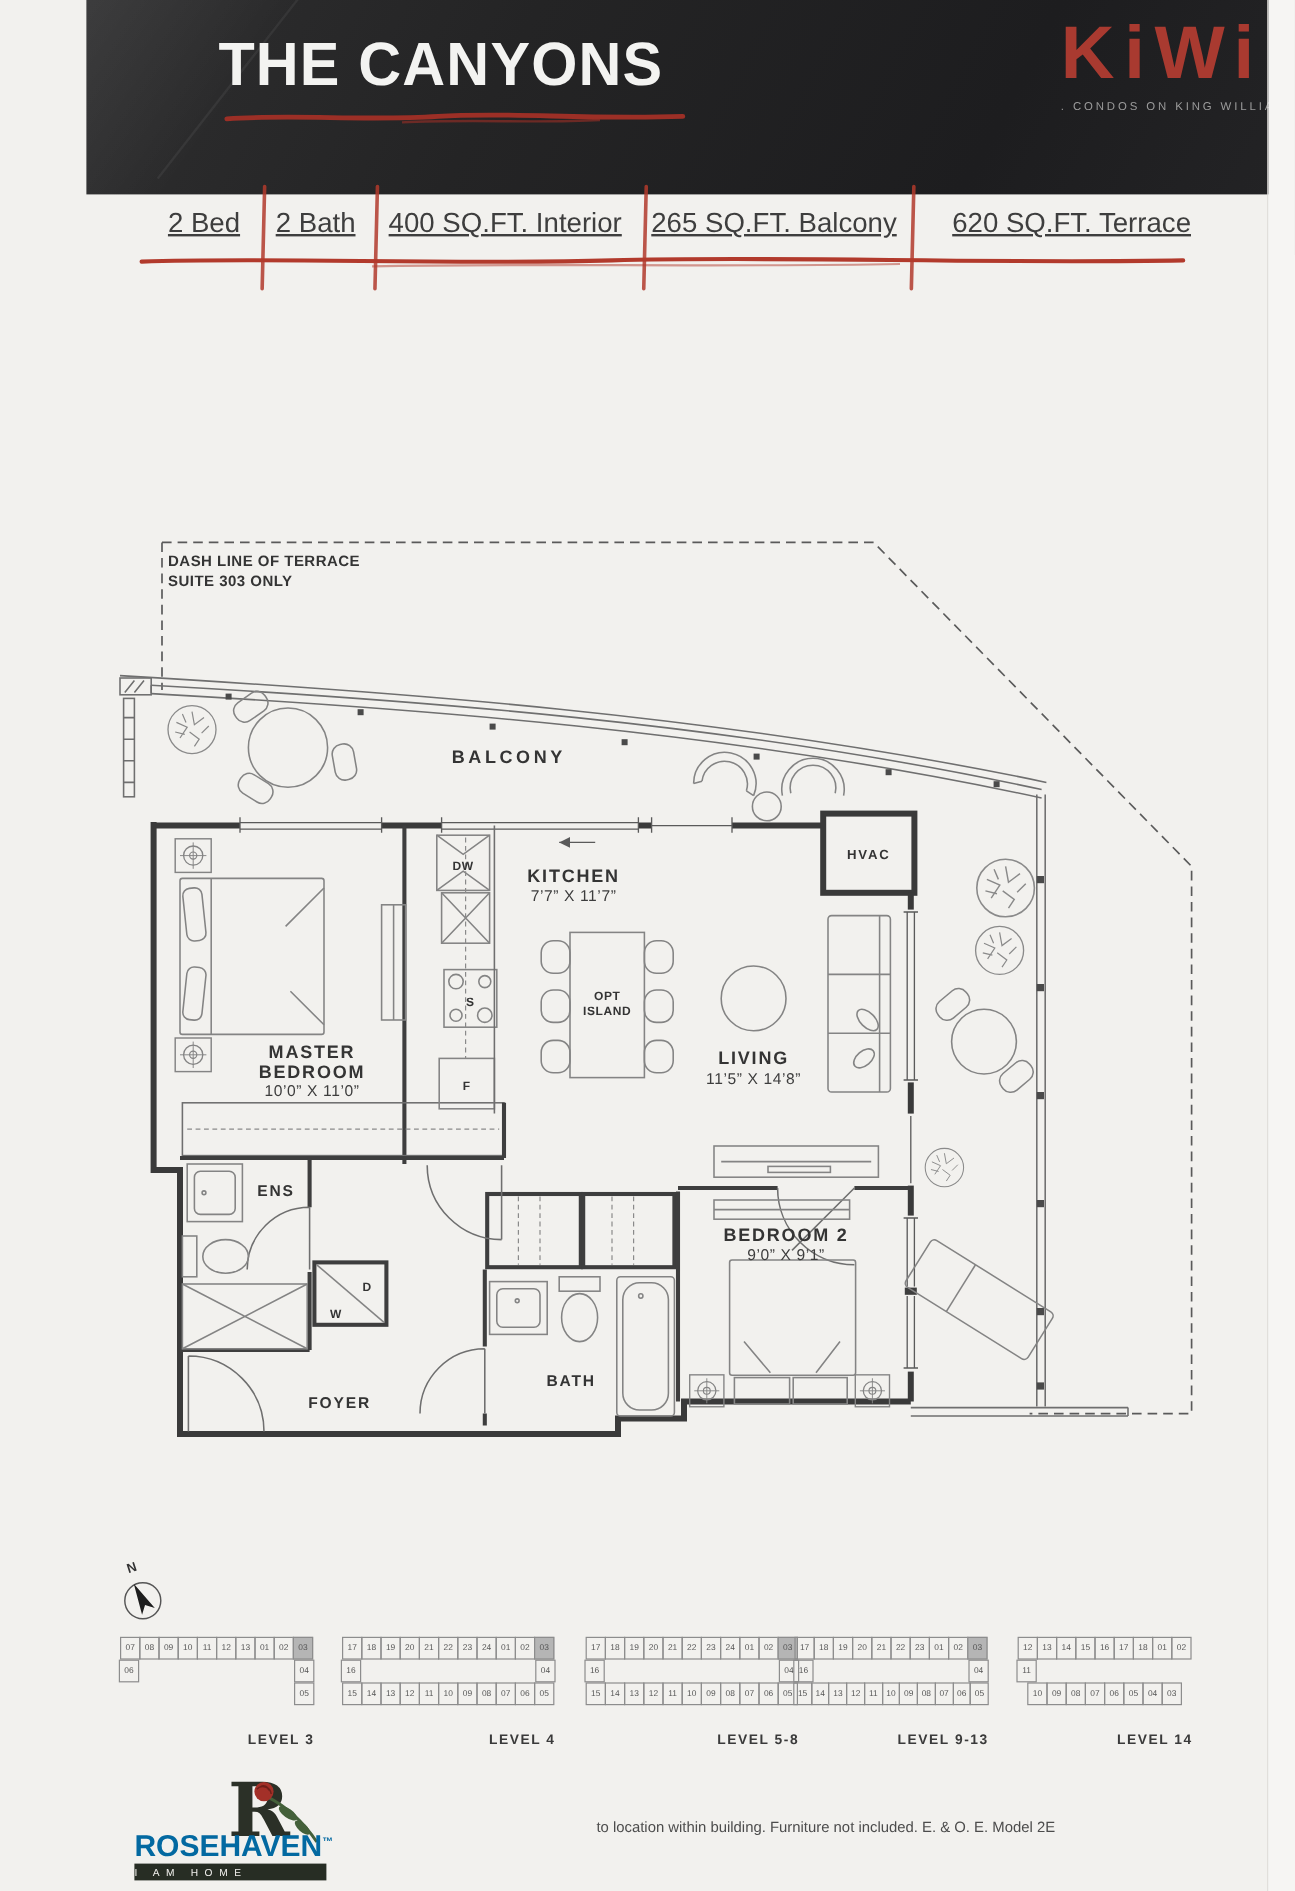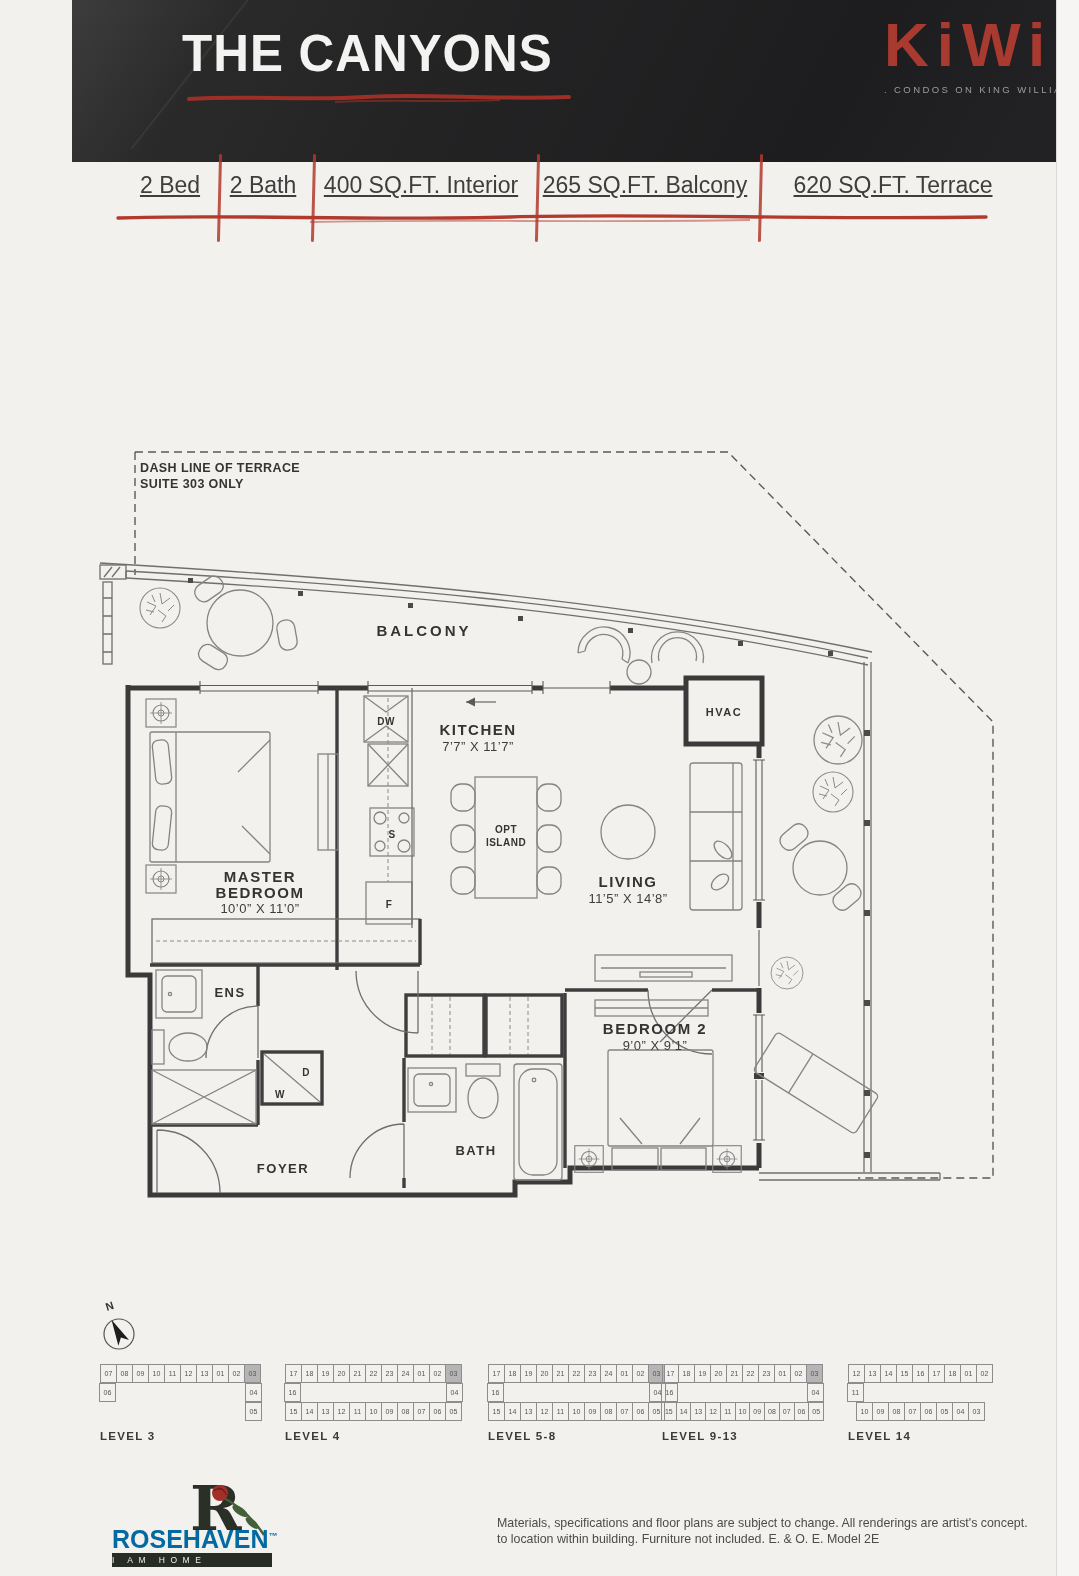--- a/index.html
+++ b/index.html
@@ -46,21 +46,21 @@
   
   .keyplan{position:absolute;top:1364px;}
   .kp-row{display:flex;justify-content:center;}
   .kp-row.kp-between{justify-content:space-between;}
   .kp-row.kp-left{justify-content:flex-start;}
   .kp-row.kp-right{justify-content:flex-end;}
   .kp-cell{width:15px;height:17px;border:1px solid #8d8d8d;margin-left:-1px;
            display:flex;align-items:center;justify-content:center;
            font-size:7px;color:#555;background:transparent;}
   .kp-cell.kp-hl{background:#b5b5b5;}
-  .kp-label{margin-top:9px;text-align:left;font-size:11.5px;font-weight:bold;
+  .kp-label{margin-top:23px;text-align:right;font-size:11.5px;font-weight:bold;
             letter-spacing:1.3px;color:#3a3a3a;}
   .kp3{left:100px;width:162px}.kp4{left:285px;width:178px}.kp58{left:488px;width:178px}
   .kp913{left:662px;width:162px}.kp14{left:848px;width:146px}
   .north{position:absolute;left:92px;top:1294px;}
   
   .rosehaven{position:absolute;left:112px;top:1479px;width:160px;}
   .rh-r{position:absolute;left:78px;top:0;font-family:"DejaVu Serif","Liberation Serif",serif;
         font-size:62px;line-height:60px;color:#2b3027;font-weight:bold;}
   .rh-rose{position:absolute;left:96px;top:2px;}
   .rh-name{position:absolute;left:0;top:46px;width:160px;text-align:left;font-size:25px;
@@ -509,19 +509,18 @@
       <ellipse cx="32" cy="30" rx="9" ry="3.8" fill="#44603a" transform="rotate(35 32 30)"></ellipse>
       <ellipse cx="44" cy="42" rx="8" ry="3.4" fill="#44603a" transform="rotate(42 44 42)"></ellipse>
       <circle cx="12" cy="12" r="8" fill="#a33028"></circle>
       <path d="M6,10 a7,7 0 0 1 12,4 M9,8 a4.5,4.5 0 0 1 7,3" stroke="#6e1f1a" stroke-width="1.2" fill="none"></path>
     </svg>
     <div class="rh-name"><span>ROSEHAVEN</span><span class="rh-tm">™</span></div>
     <div class="rh-bar">I AM HOME</div>
   </div>
 
   <div class="disclaimer">
-    <div>Materials, specifications and floor plans are subject to change. All renderings are artist's concept.</div>
     <div>to location within building. Furniture not included. E. &amp; O. E. Model 2E</div>
   </div>
 
   <div class="scan-line"></div>
   <div class="scan-strip"></div>
 </div>
 
 </body></html>

